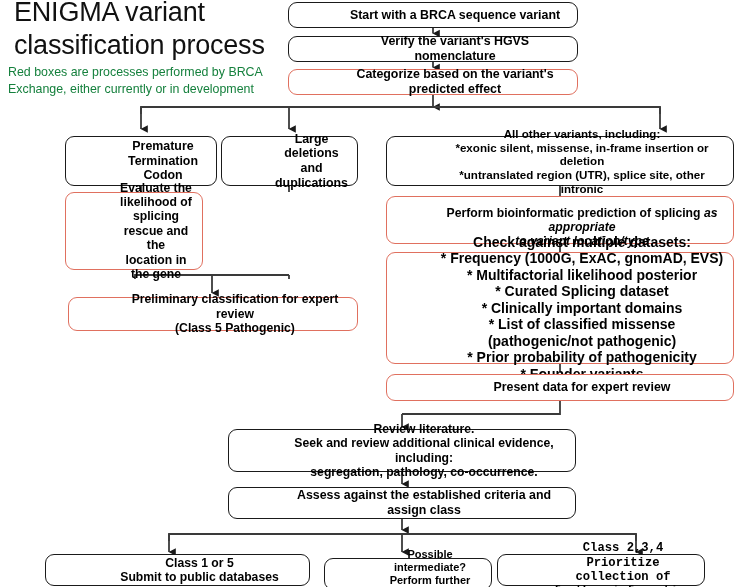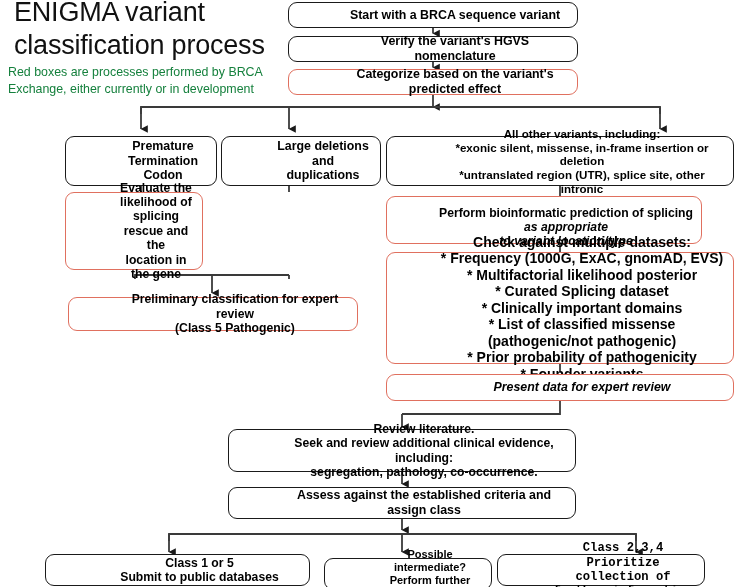--- a/index.html
+++ b/index.html
@@ -145,40 +145,40 @@
   <div class="node red" style="left:288px; top:69px; width:290px; height:26px; font-size:12.4px;">
     <span class="txt">Categorize based on the variant's predicted effect</span>
   </div>
 
   <div class="node" style="left:65px; top:136px; width:152px; height:50px; font-size:12.4px;">
     <span class="txt">Premature
 Termination
 Codon</span>
   </div>
 
-  <div class="node" style="left:221px; top:136px; width:160px; height:50px; font-size:12.4px;">
+  <div class="node" style="left:221px; top:136px; width:137px; height:50px; font-size:12.4px;">
     <span class="txt">Large deletions and
 duplications</span>
   </div>
 
   <div class="node" style="left:386px; top:136px; width:348px; height:50px; font-size:11.6px;">
     <span class="txt">All other variants, including:
 *exonic silent, missense, in-frame insertion or deletion
 *untranslated region (UTR), splice site, other intronic</span>
   </div>
 
   <div class="node red" style="left:65px; top:192px; width:138px; height:78px; font-size:12.2px;">
     <span class="txt">Evaluate the
 likelihood of splicing
 rescue and the
 location in the gene</span>
   </div>
 
 
-  <div class="node red" style="left:386px; top:196px; width:316px; height:48px; font-size:12.2px;">
+  <div class="node red" style="left:386px; top:196px; width:348px; height:48px; font-size:12.2px;">
     <span class="txt">
       <span>Perform bioinformatic prediction of splicing </span><i>as appropriate</i><br><i>to variant location/type</i>
     </span>
   </div>
 
   <div class="node red" style="left:68px; top:297px; width:290px; height:34px; font-size:12.2px;">
     <span class="txt">Preliminary classification for expert review
 (Class 5 Pathogenic)</span>
   </div>
 
@@ -186,21 +186,21 @@
     <span class="txt">Check against multiple datasets:
 * Frequency (1000G, ExAC, gnomAD, EVS)
 * Multifactorial likelihood posterior
 * Curated Splicing dataset
 * Clinically important domains
 * List of classified missense (pathogenic/not pathogenic)
 * Prior probability of pathogenicity
 * Founder variants</span>
   </div>
 
-  <div class="node red" style="left:386px; top:374px; width:348px; height:27px; font-size:12.4px;font-style:italic;">
+  <div class="node red" style="left:386px; top:374px; width:348px; height:27px; font-size:12.4px;">
     <span class="txt">Present data for expert review</span>
   </div>
 
   <div class="node" style="left:228px; top:429px; width:348px; height:43px; font-size:12.2px;">
     <span class="txt">Review literature.
 Seek and review additional clinical evidence, including:
 segregation, pathology, co-occurrence.</span>
   </div>
 
   <div class="node" style="left:228px; top:487px; width:348px; height:32px; font-size:12.4px;">

